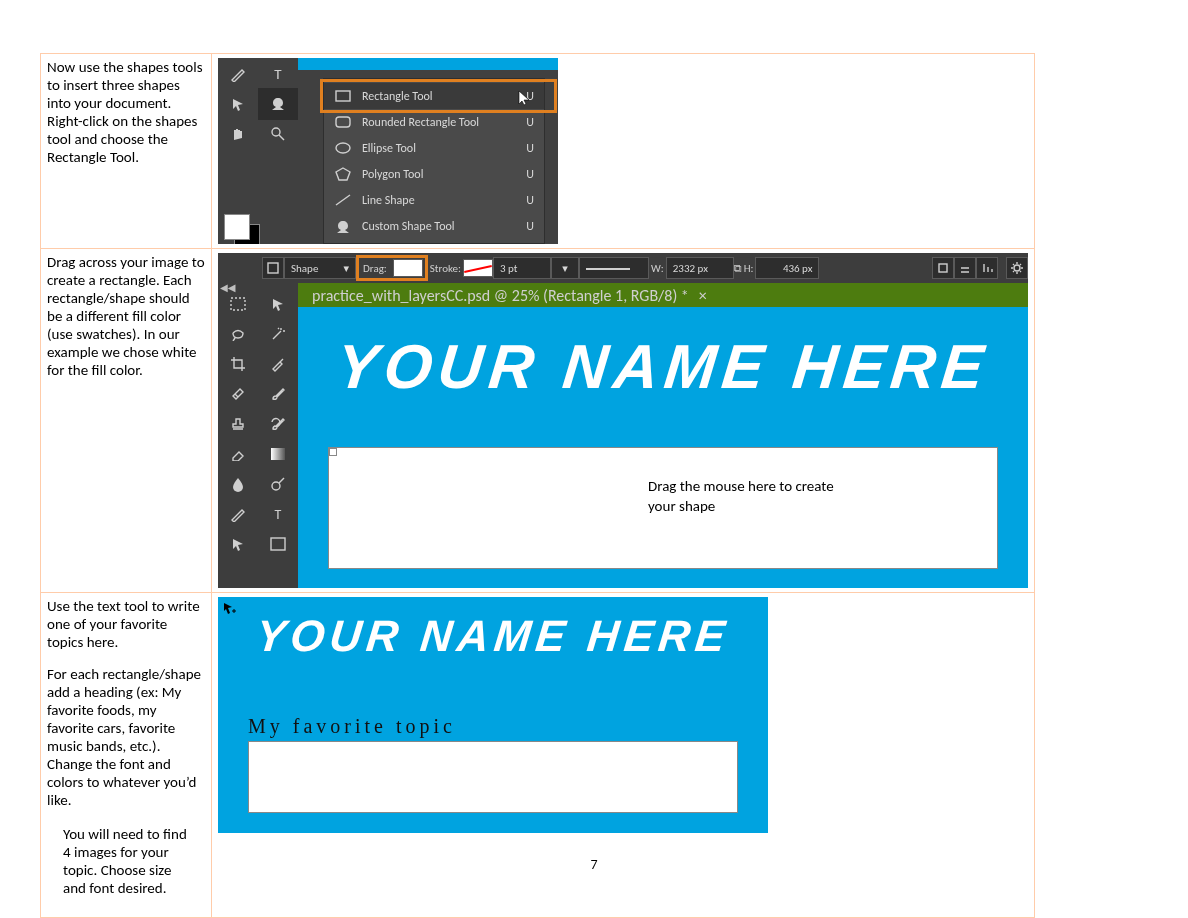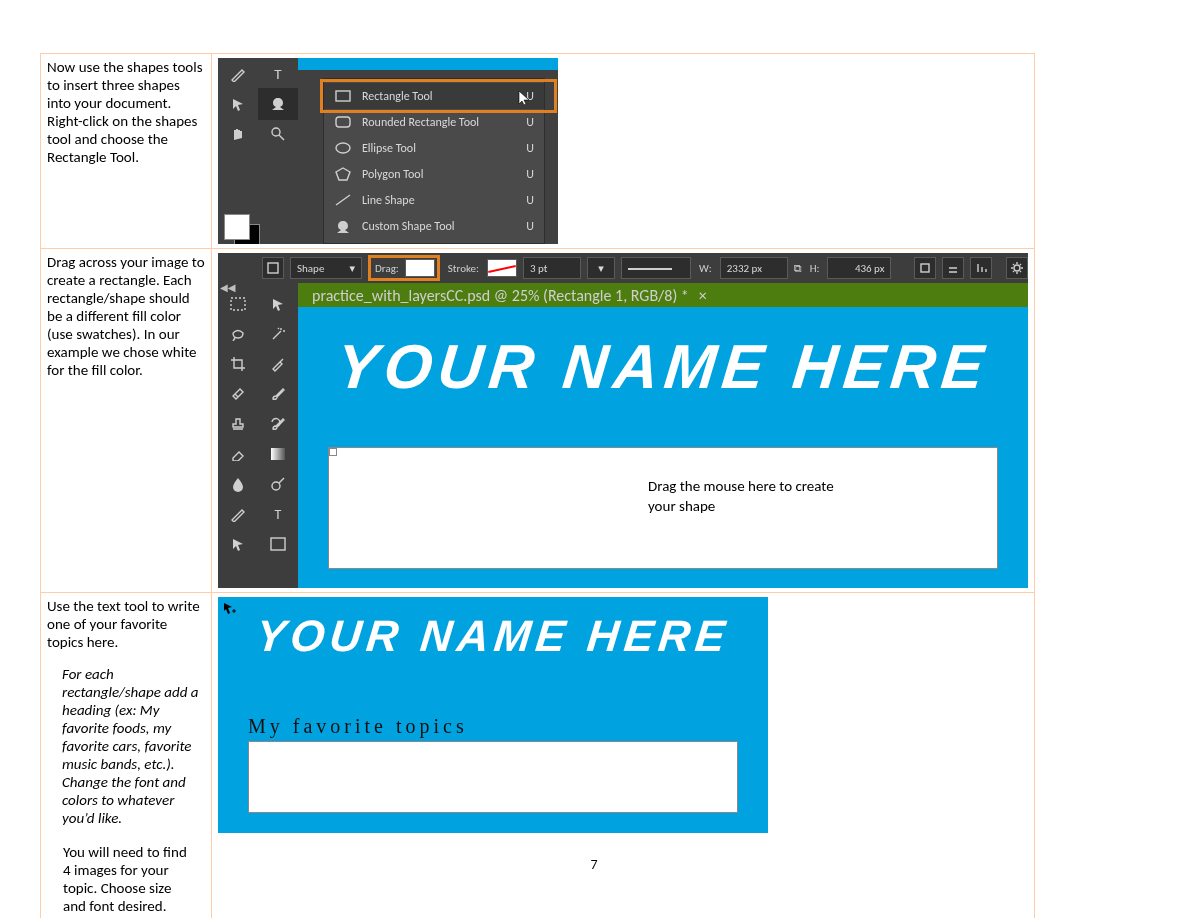--- a/index.html
+++ b/index.html
@@ -74,21 +74,21 @@
   .s1 .cursor {
     position:absolute; left:300px; top:32px; color:#fff; font-size:16px;
   }
   .s1 .cyanstrip { position:absolute; left:80px; top:0; right:0; height:12px; background:#00a3e0;}
 
   
   .s2 { width: 810px; height: 335px; }
   .s2 .optbar {
     position:absolute; left:0; top:0; right:0; height:30px;
     background:#3d3d3d; color:#cfcfcf; font-size:11px;
-    display:flex; align-items:center; padding-left:44px; gap:6px;
+    display:flex; align-items:center; padding-left:44px; 
   }
   .s2 .optbar .ctl {
     display:flex; align-items:center; height:20px;
     background:#2d2d2d; border:1px solid #5a5a5a; padding:0 6px; font-size:11px;
     color:#d8d8d8;
   }
   .s2 .optbar .lbl { padding:0 2px; }
   .s2 .optbar .fillsw {
     width:28px; height:16px; background:#fff; border:1px solid #5a5a5a; position:relative;
   }
@@ -477,33 +477,33 @@
           <div class="rectshape"></div>
           <div class="hint" style="white-space:pre-line; width:190px;">Drag the mouse here to create your shape</div>
         </div>
       </div>
     </td>
   </tr>
 
   <tr>
     <td class="col-left">
       <p style="margin:0 0 14px 0;">Use the text tool to write one of your favorite topics here.</p>
-      <p style="margin:0 0 14px 15px;font-style:italic;">For each rectangle/shape add a heading (ex: My favorite foods, my favorite cars, favorite music bands, etc.).  Change the font and colors to whatever you’d like.</p>
+      <p style="margin:0 0 14px 0;">For each rectangle/shape add a heading (ex: My favorite foods, my favorite cars, favorite music bands, etc.).  Change the font and colors to whatever you’d like.</p>
       <p style="margin:16px;">You will need to find 4 images for your topic. Choose size and font desired.</p>
     </td>
     <td class="col-right">
       <div class="shot s3">
         <span class="movecursor">
           <svg width="16" height="16">
                 <path fill="#000" d="M2 2 L10 6 L6 7 L8 12 L6 13 L4 8 L2 10 Z"></path>
                 <path stroke="#000" fill="none" d="M10 10 L14 10 M12 8 L12 12"></path>
               </svg>
         </span>
         <div class="bigtxt3">YOUR NAME HERE</div>
-        <div class="heading">My favorite topics</div>
+        <div class="heading">My favorite topic</div>
         <div class="box3"></div>
       </div>
     </td>
   </tr>
 </tbody>
   </table>
 
 <div class="pagenum">7</div>
 
 </body></html>

